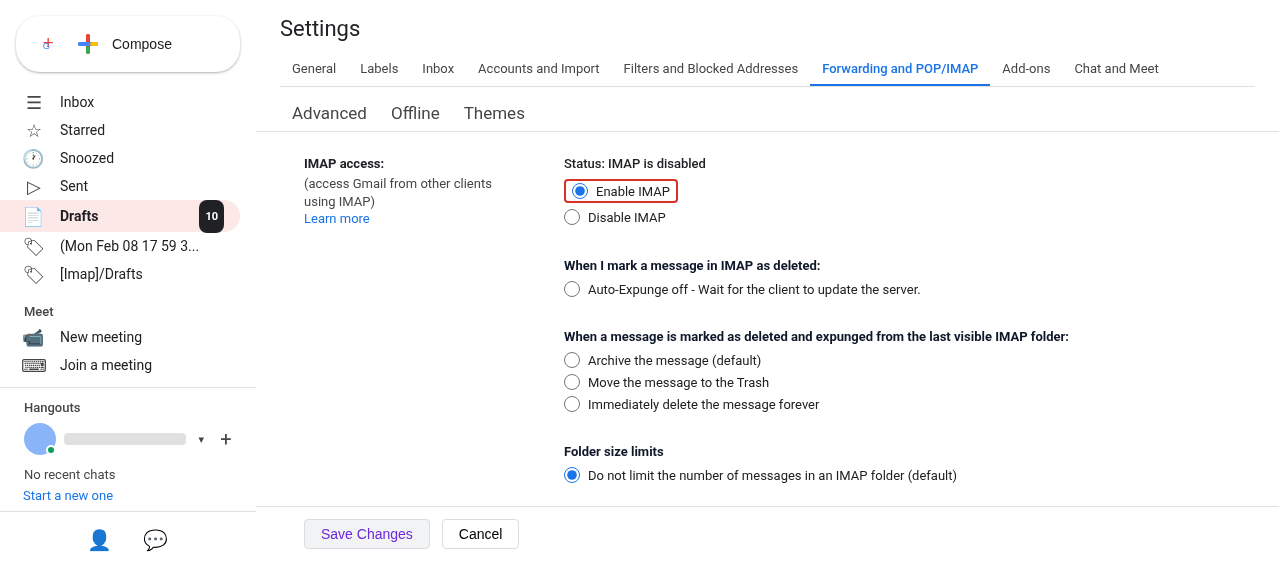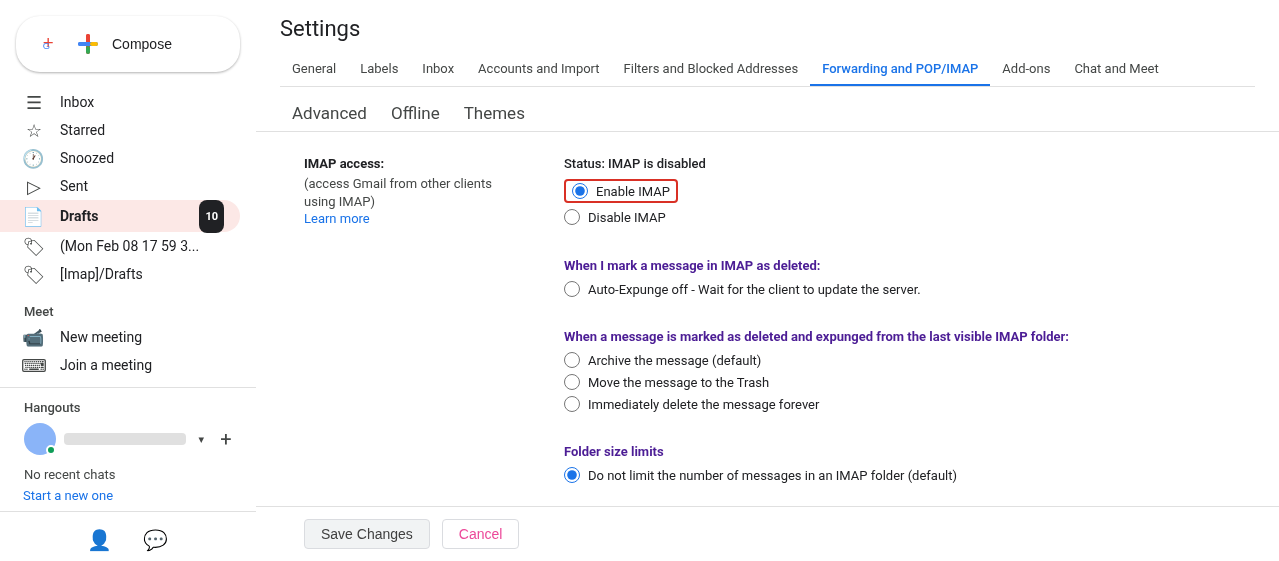--- a/index.html
+++ b/index.html
@@ -50,26 +50,26 @@
     .section-label { width: 220px; min-width: 220px; }
     .section-label-title { font-weight: 700; font-size: 13px; color: #202124; margin-bottom: 4px; }
     .section-label-desc { font-size: 13px; color: #444746; line-height: 1.4; }
     .learn-more { color: #1a73e8; cursor: pointer; font-size: 13px; }
     .section-control { flex: 1; }
     .status-text { font-size: 13px; font-weight: 500; color: #202124; margin-bottom: 8px; }
     .radio-group { display: flex; flex-direction: column; gap: 6px; }
     .radio-item { display: flex; align-items: flex-end; gap: 8px; font-size: 13px; color: #202124; }
     .radio-item input[type="radio"] { accent-color: #1a73e8; width: 16px; height: 16px; cursor: pointer; }
     .enable-imap-wrapper { display: inline-flex; align-items: center; gap: 8px; border: 2px solid #d93025; border-radius: 4px; padding: 2px 6px; }
-    .sub-section-title { font-weight: 700; font-size: 13px; color: #4c1d95; margin-bottom: 8px; }
+    .sub-section-title { font-weight: 700; font-size: 13px; color: #0f172a; margin-bottom: 8px; }
 
     
     .footer { padding: 12px 48px; border-top: 1px solid #e0e0e0; display: flex; gap: 12px; align-items: center; }
-    .btn-save { background: #f1f3f4; border: 1px solid #dadce0; color: #404040; padding: 6px 16px; border-radius: 4px; font-size: 14px; cursor: pointer; }
-    .btn-cancel { background: #fff; border: 1px solid #dadce0; color: #ec4899; padding: 6px 16px; border-radius: 4px; font-size: 14px; cursor: pointer; }
+    .btn-save { background: #f1f3f4; border: 1px solid #dadce0; color: #6d28d9; padding: 6px 16px; border-radius: 4px; font-size: 14px; cursor: pointer; }
+    .btn-cancel { background: #fff; border: 1px solid #dadce0; color: #000000; padding: 6px 16px; border-radius: 4px; font-size: 14px; cursor: pointer; }
   </style>
 </head>
 <body>
 
 <div class="sidebar">
   <button class="compose-btn">
     <svg class="compose-plus" viewBox="0 0 36 36" width="36" height="36">
       <path d="M6 0h24l6 6v24l-6 6H6l-6-6V6z" fill="none"></path>
       <text x="4" y="26" font-size="28" fill="#EA4335">+</text>
       <text x="4" y="26" font-size="14" fill="#4285F4">G</text>

